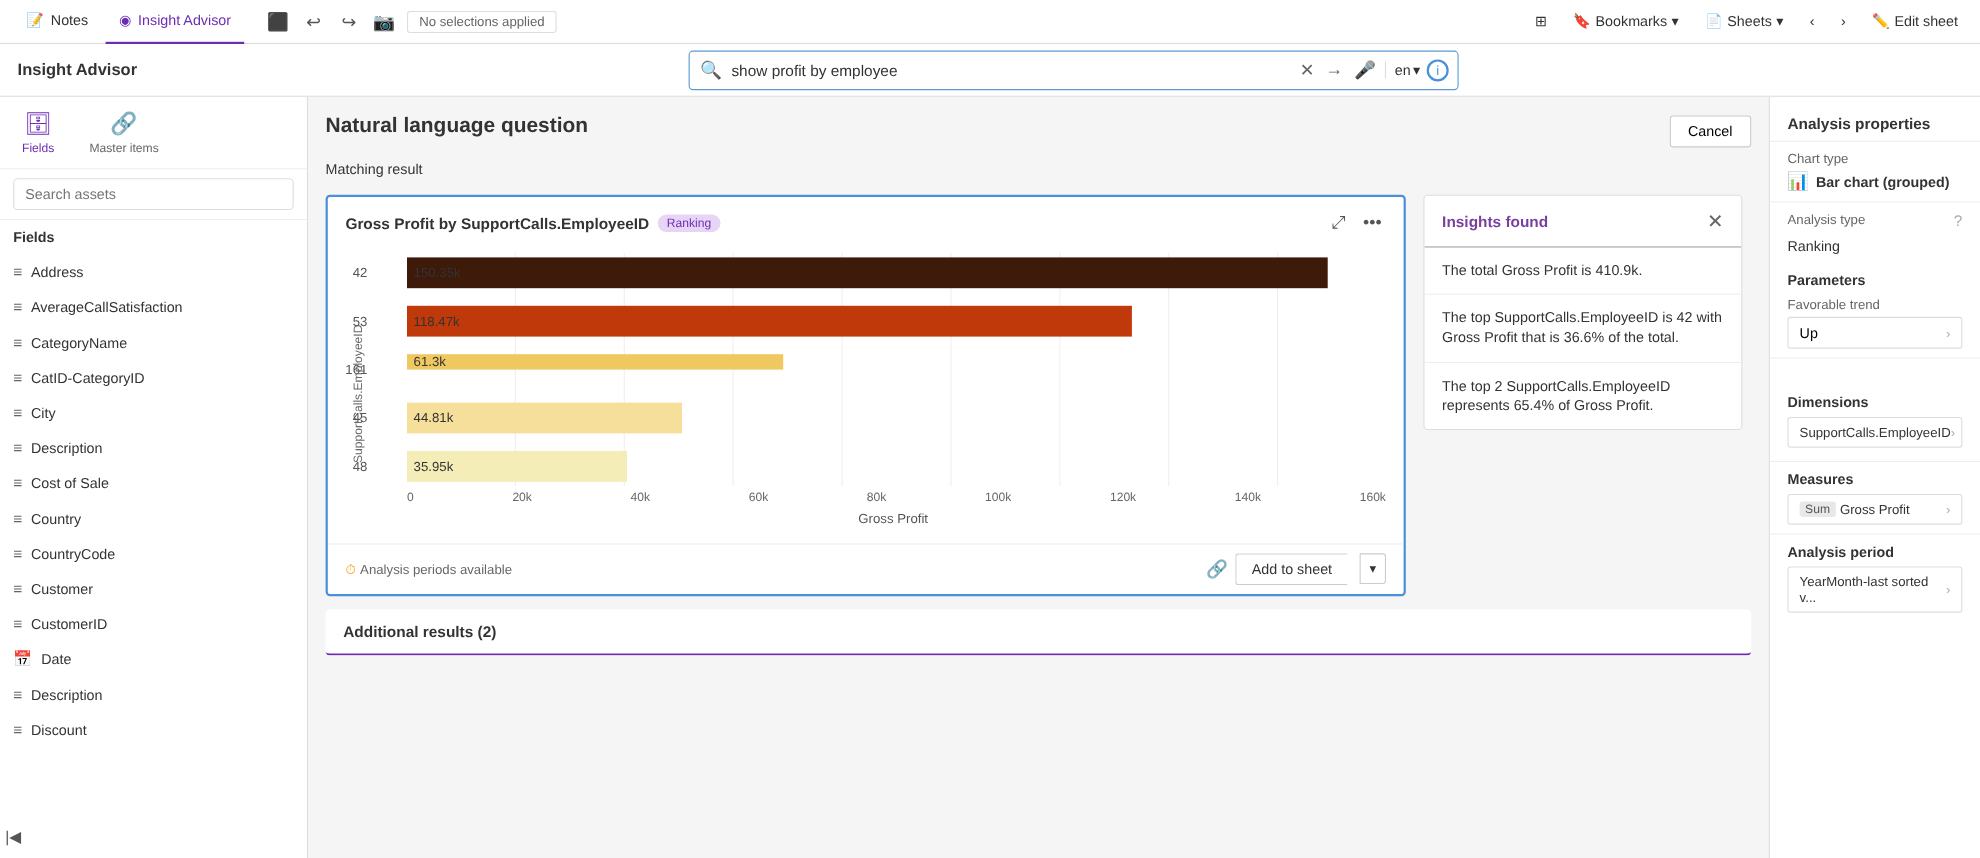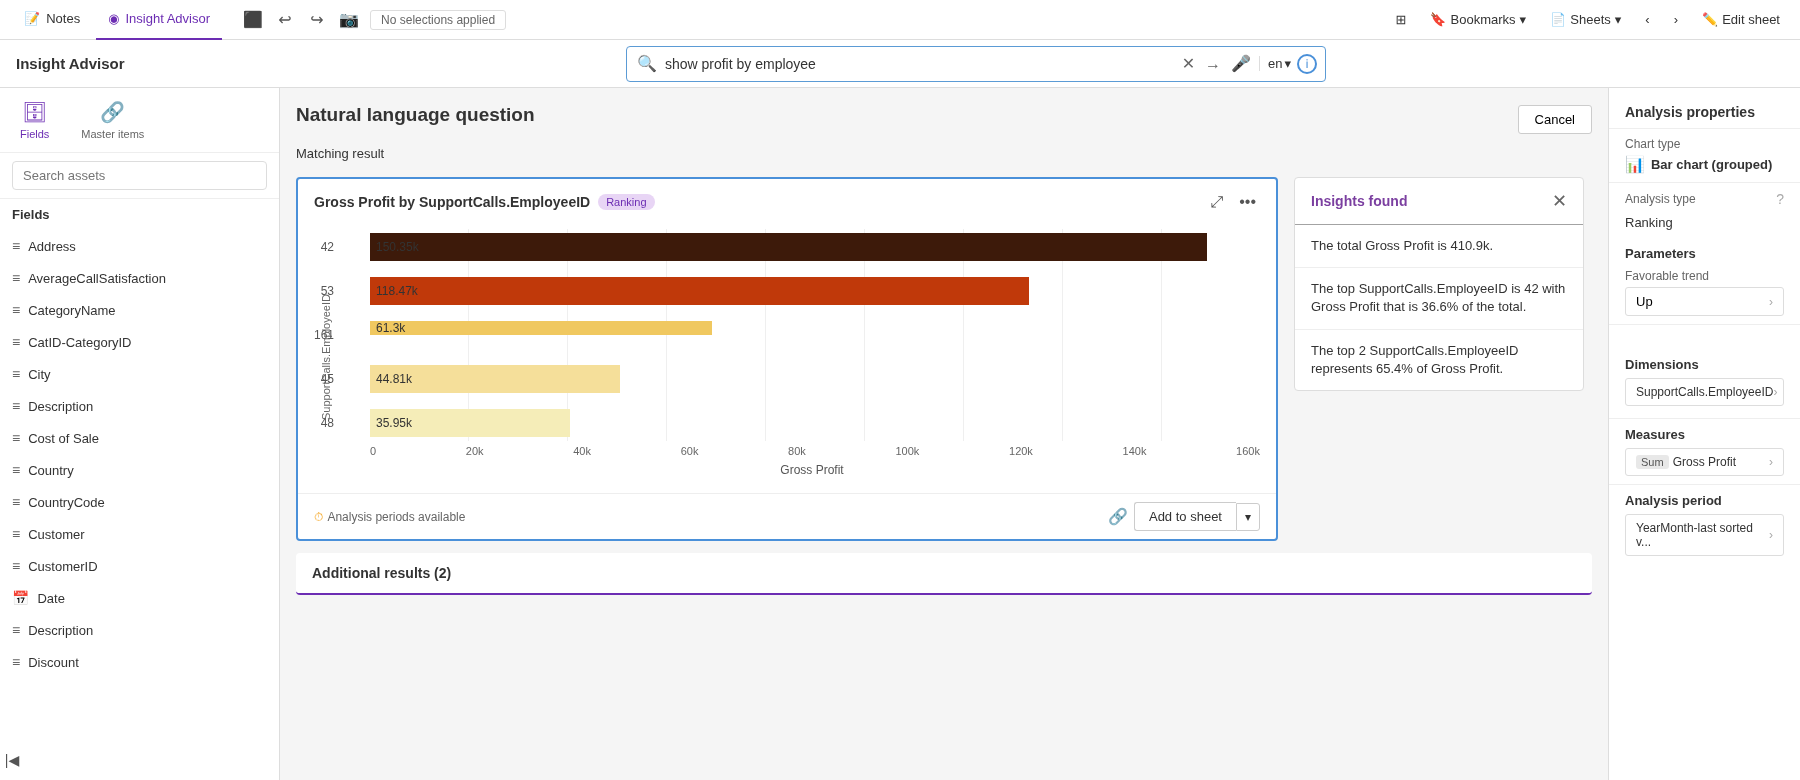--- a/index.html
+++ b/index.html
@@ -78,21 +78,21 @@
     .chart-plot { flex: 1; display: flex; flex-direction: column; gap: 8px; padding-left: 30px; position: relative; }
     .bar-row { display: flex; align-items: center; gap: 6px; height: 36px; }
     .bar-y-label { width: 30px; text-align: right; font-size: 12px; color: #555; flex-shrink: 0; margin-left: -30px; }
     .bar-container { flex: 1; height: 28px; background: transparent; position: relative; }
     .bar { height: 100%; display: flex; align-items: center; }
     .bar-value { margin-left: 6px; font-size: 12px; color: #333; white-space: nowrap; }
     .chart-x-axis { display: flex; justify-content: space-between; padding: 4px 0 4px 30px; font-size: 11px; color: #666; }
     .chart-x-label { text-align: center; font-size: 12px; color: #555; padding: 2px 0 8px 30px; }
     .chart-footer { display: flex; align-items: center; justify-content: space-between; padding: 8px 16px 8px 16px; border-top: 1px solid #eee; }
     .analysis-periods { display: flex; align-items: center; gap: 4px; font-size: 12px; color: #666; }
-    .add-to-sheet-btn { display: flex; align-items: flex-end; gap: 0; cursor: pointer; }
+    .add-to-sheet-btn { display: flex; align-items: flex-start; gap: 11px; cursor: pointer; }
     .add-to-sheet-main { background: #fff; border: 1px solid #ccc; border-right: none; padding: 6px 14px; font-size: 13px; color: #333; cursor: pointer; border-radius: 3px 0 0 3px; }
     .add-to-sheet-arrow { background: #fff; border: 1px solid #ccc; padding: 6px 8px; font-size: 12px; color: #333; cursor: pointer; border-radius: 0 3px 3px 0; }
 
     
     .additional-results { background: #fff; padding: 12px 16px; border-radius: 4px; border-bottom: 2px solid #6c2db3; }
     .additional-results-title { font-size: 14px; font-weight: 600; color: #333; }
 
     
     .insights-panel {
       width: 290px; background: #fff; border-left: 1px solid #ddd;

